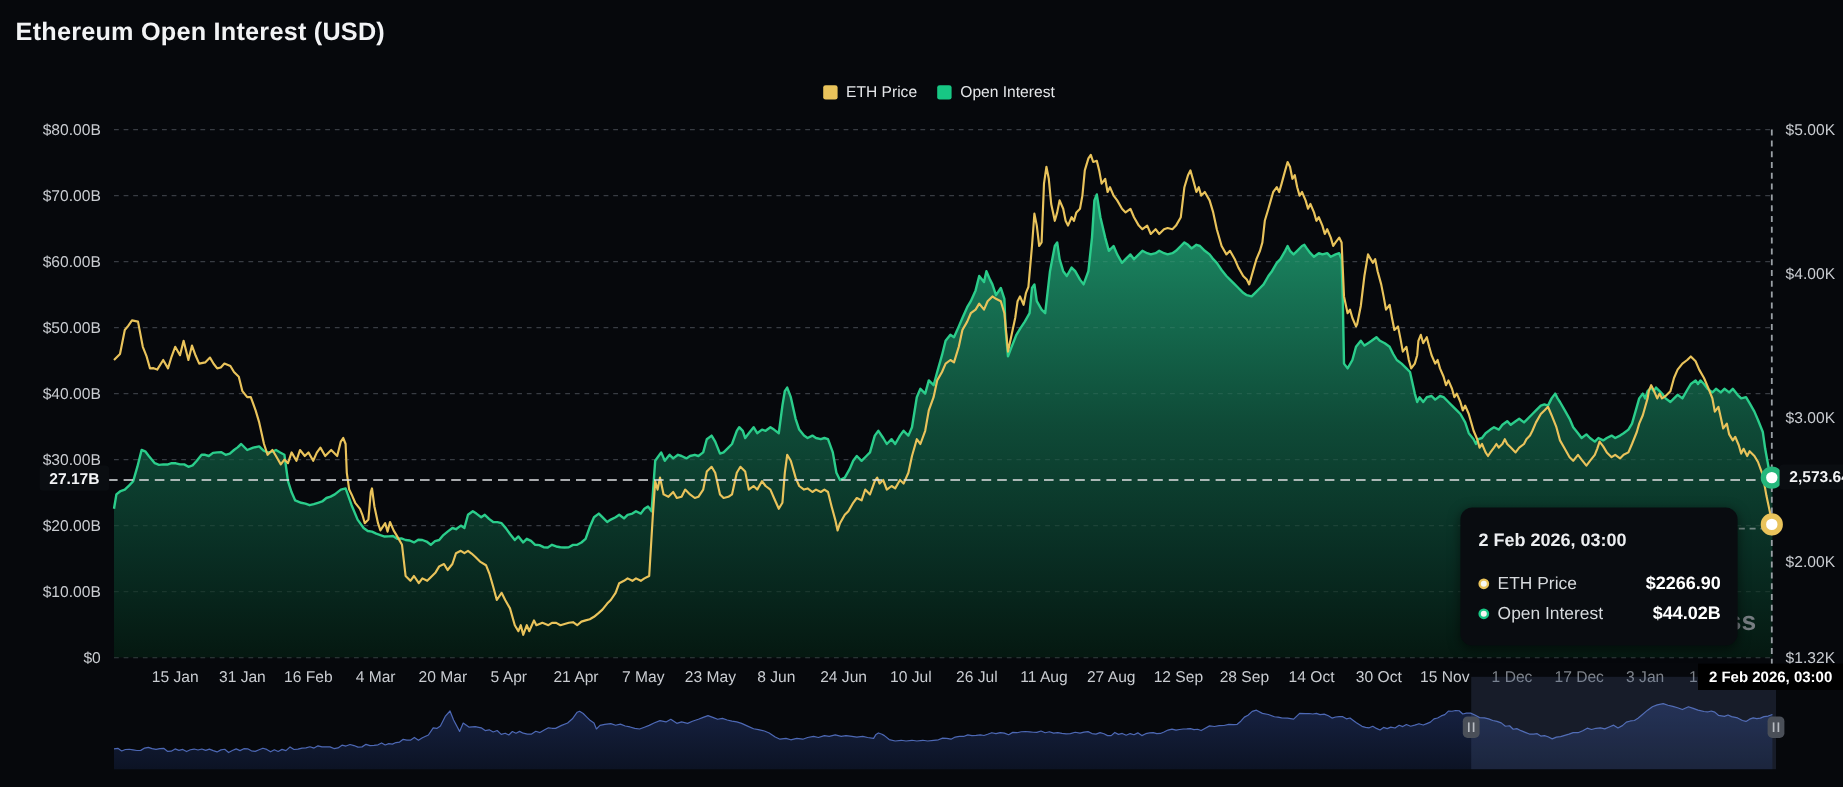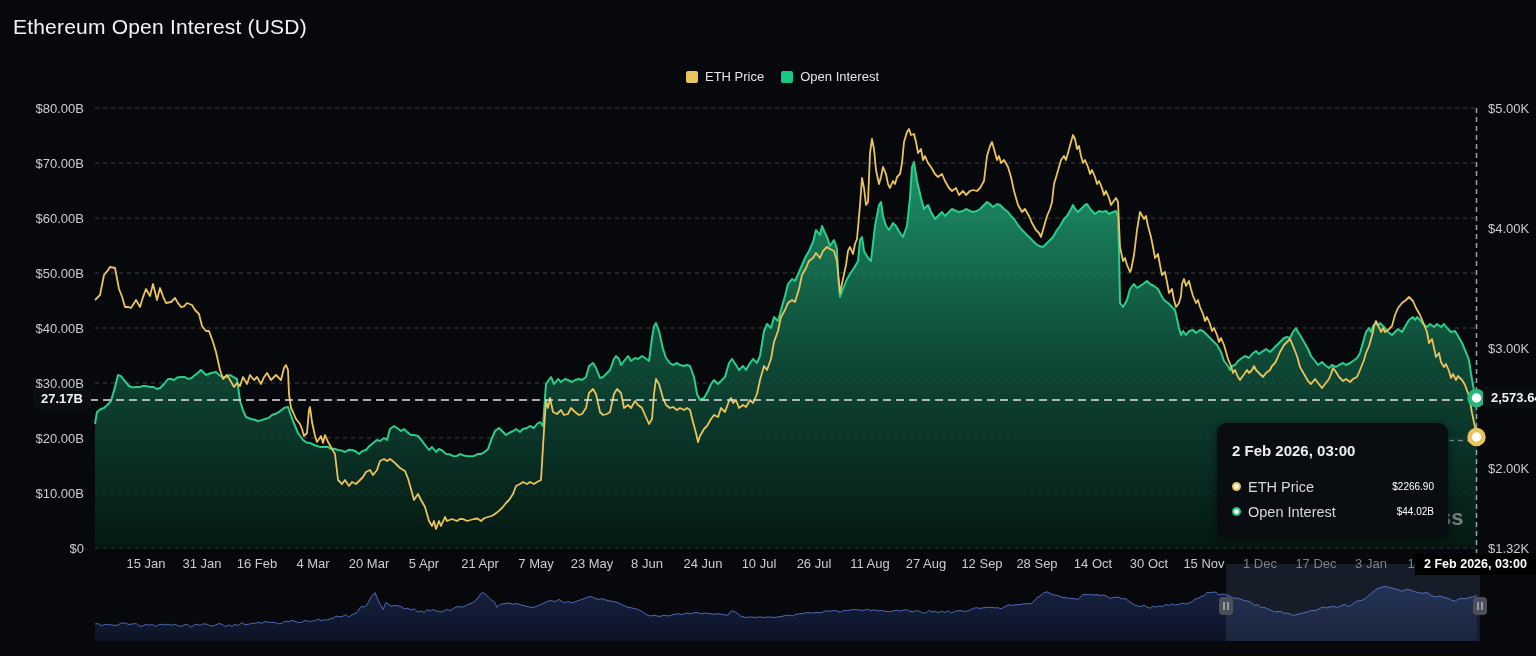--- a/index.html
+++ b/index.html
@@ -1,29 +1,29 @@
 <!DOCTYPE html>
 <html><head>
 <meta charset="utf-8">
 <style>
   html,body { margin:0; padding:0; background:#06080c; width:1536px; height:656px; overflow:hidden; }
   * { font-family:"Liberation Sans", sans-serif; }
-  .title { position:absolute; left:13px; top:15px; font-size:21px; font-weight:normal; color:#f2f3f5; letter-spacing:0.2px; }
+  .title { position:absolute; left:13px; top:15px; font-size:21px; font-weight:bold; color:#f2f3f5; letter-spacing:0.2px; }
   .legend { position:absolute; top:69px; left:686px; display:flex; align-items:center; font-size:13px; color:#e4e6e9; }
   .sw { width:12px; height:12px; border-radius:2px; display:inline-block; margin-right:7px; }
   .grid { stroke:#2a2e35; stroke-width:1; stroke-dasharray:4 4; fill:none; }
   .axl { font-size:13px; fill:#c9ccd1; }
   .dim { fill:#7d8289; }
   .tooltip { position:absolute; left:1217px; top:423px; width:231px; height:115px; box-sizing:border-box;
      background:rgb(9,12,16); border-radius:10px; padding:19px 14px 10px 15px; color:#e8eaed;
      box-shadow:0 2px 10px rgba(0,0,0,0.5); }
   .tt-date { font-size:15px; font-weight:bold; color:#eceef0; margin-bottom:15px; }
   .tt-row { display:flex; align-items:center; font-size:14.5px; height:25px; color:#d6d9dc; }
   .tt-dot { width:5px; height:5px; border-radius:50%; border-width:2.5px; border-style:solid; margin-right:7px; flex:none; background:#f6f7f2; }
-  .tt-val { margin-left:auto; font-weight:normal; font-size:10px; color:#fff; }
+  .tt-val { margin-left:auto; font-weight:bold; font-size:15px; color:#fff; }
   .vlabel { position:absolute; background:#0a0d11; color:#f2f3f5; font-size:13px; font-weight:bold;
      border-radius:3px; padding:3px 8px;text-align:center; }
   .watermark { position:absolute; left:1362px; top:505px; font-size:22px; font-weight:bold; color:#84888e; opacity:0.9; }
   .xdate { position:absolute; left:1415px; top:553px; width:121px; height:22px; background:#000;
      color:#fff; font-size:12.5px; font-weight:bold; text-align:center; line-height:22px; }
 </style>
 </head>
 <body>
 <div class="title">Ethereum Open Interest (USD)</div>
 <svg width="1536" height="656" style="position:absolute;left:0;top:0">

